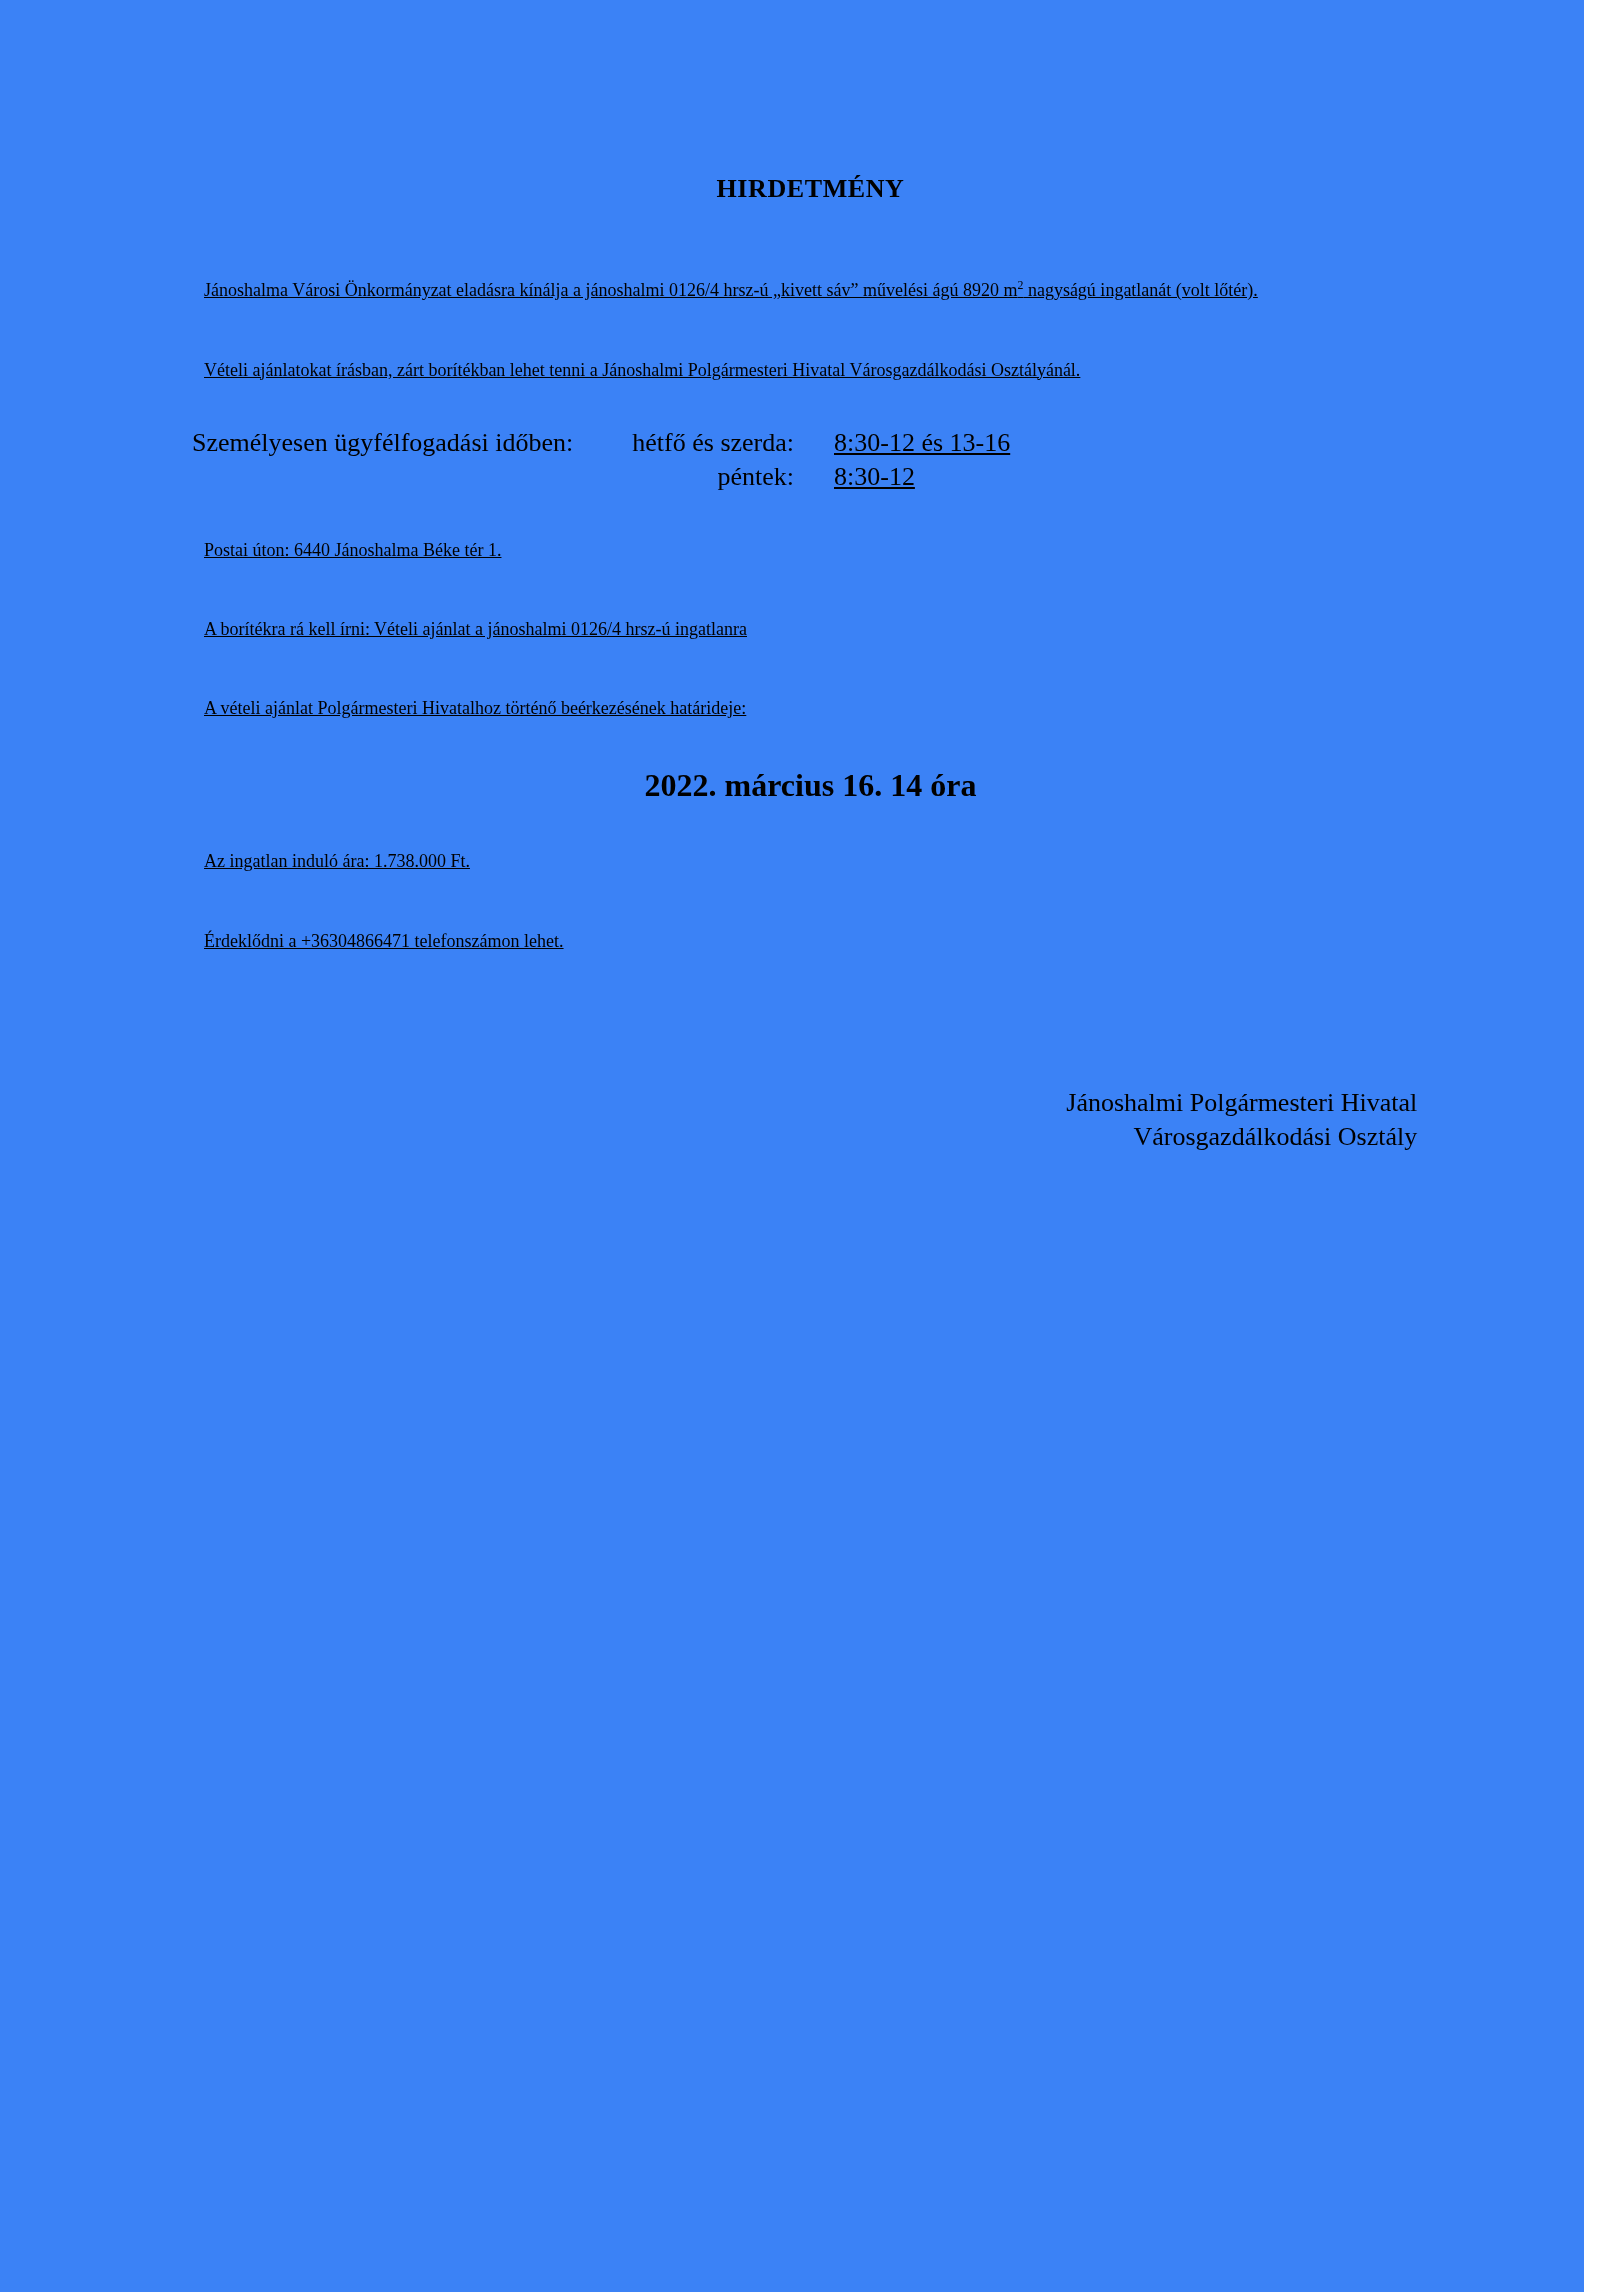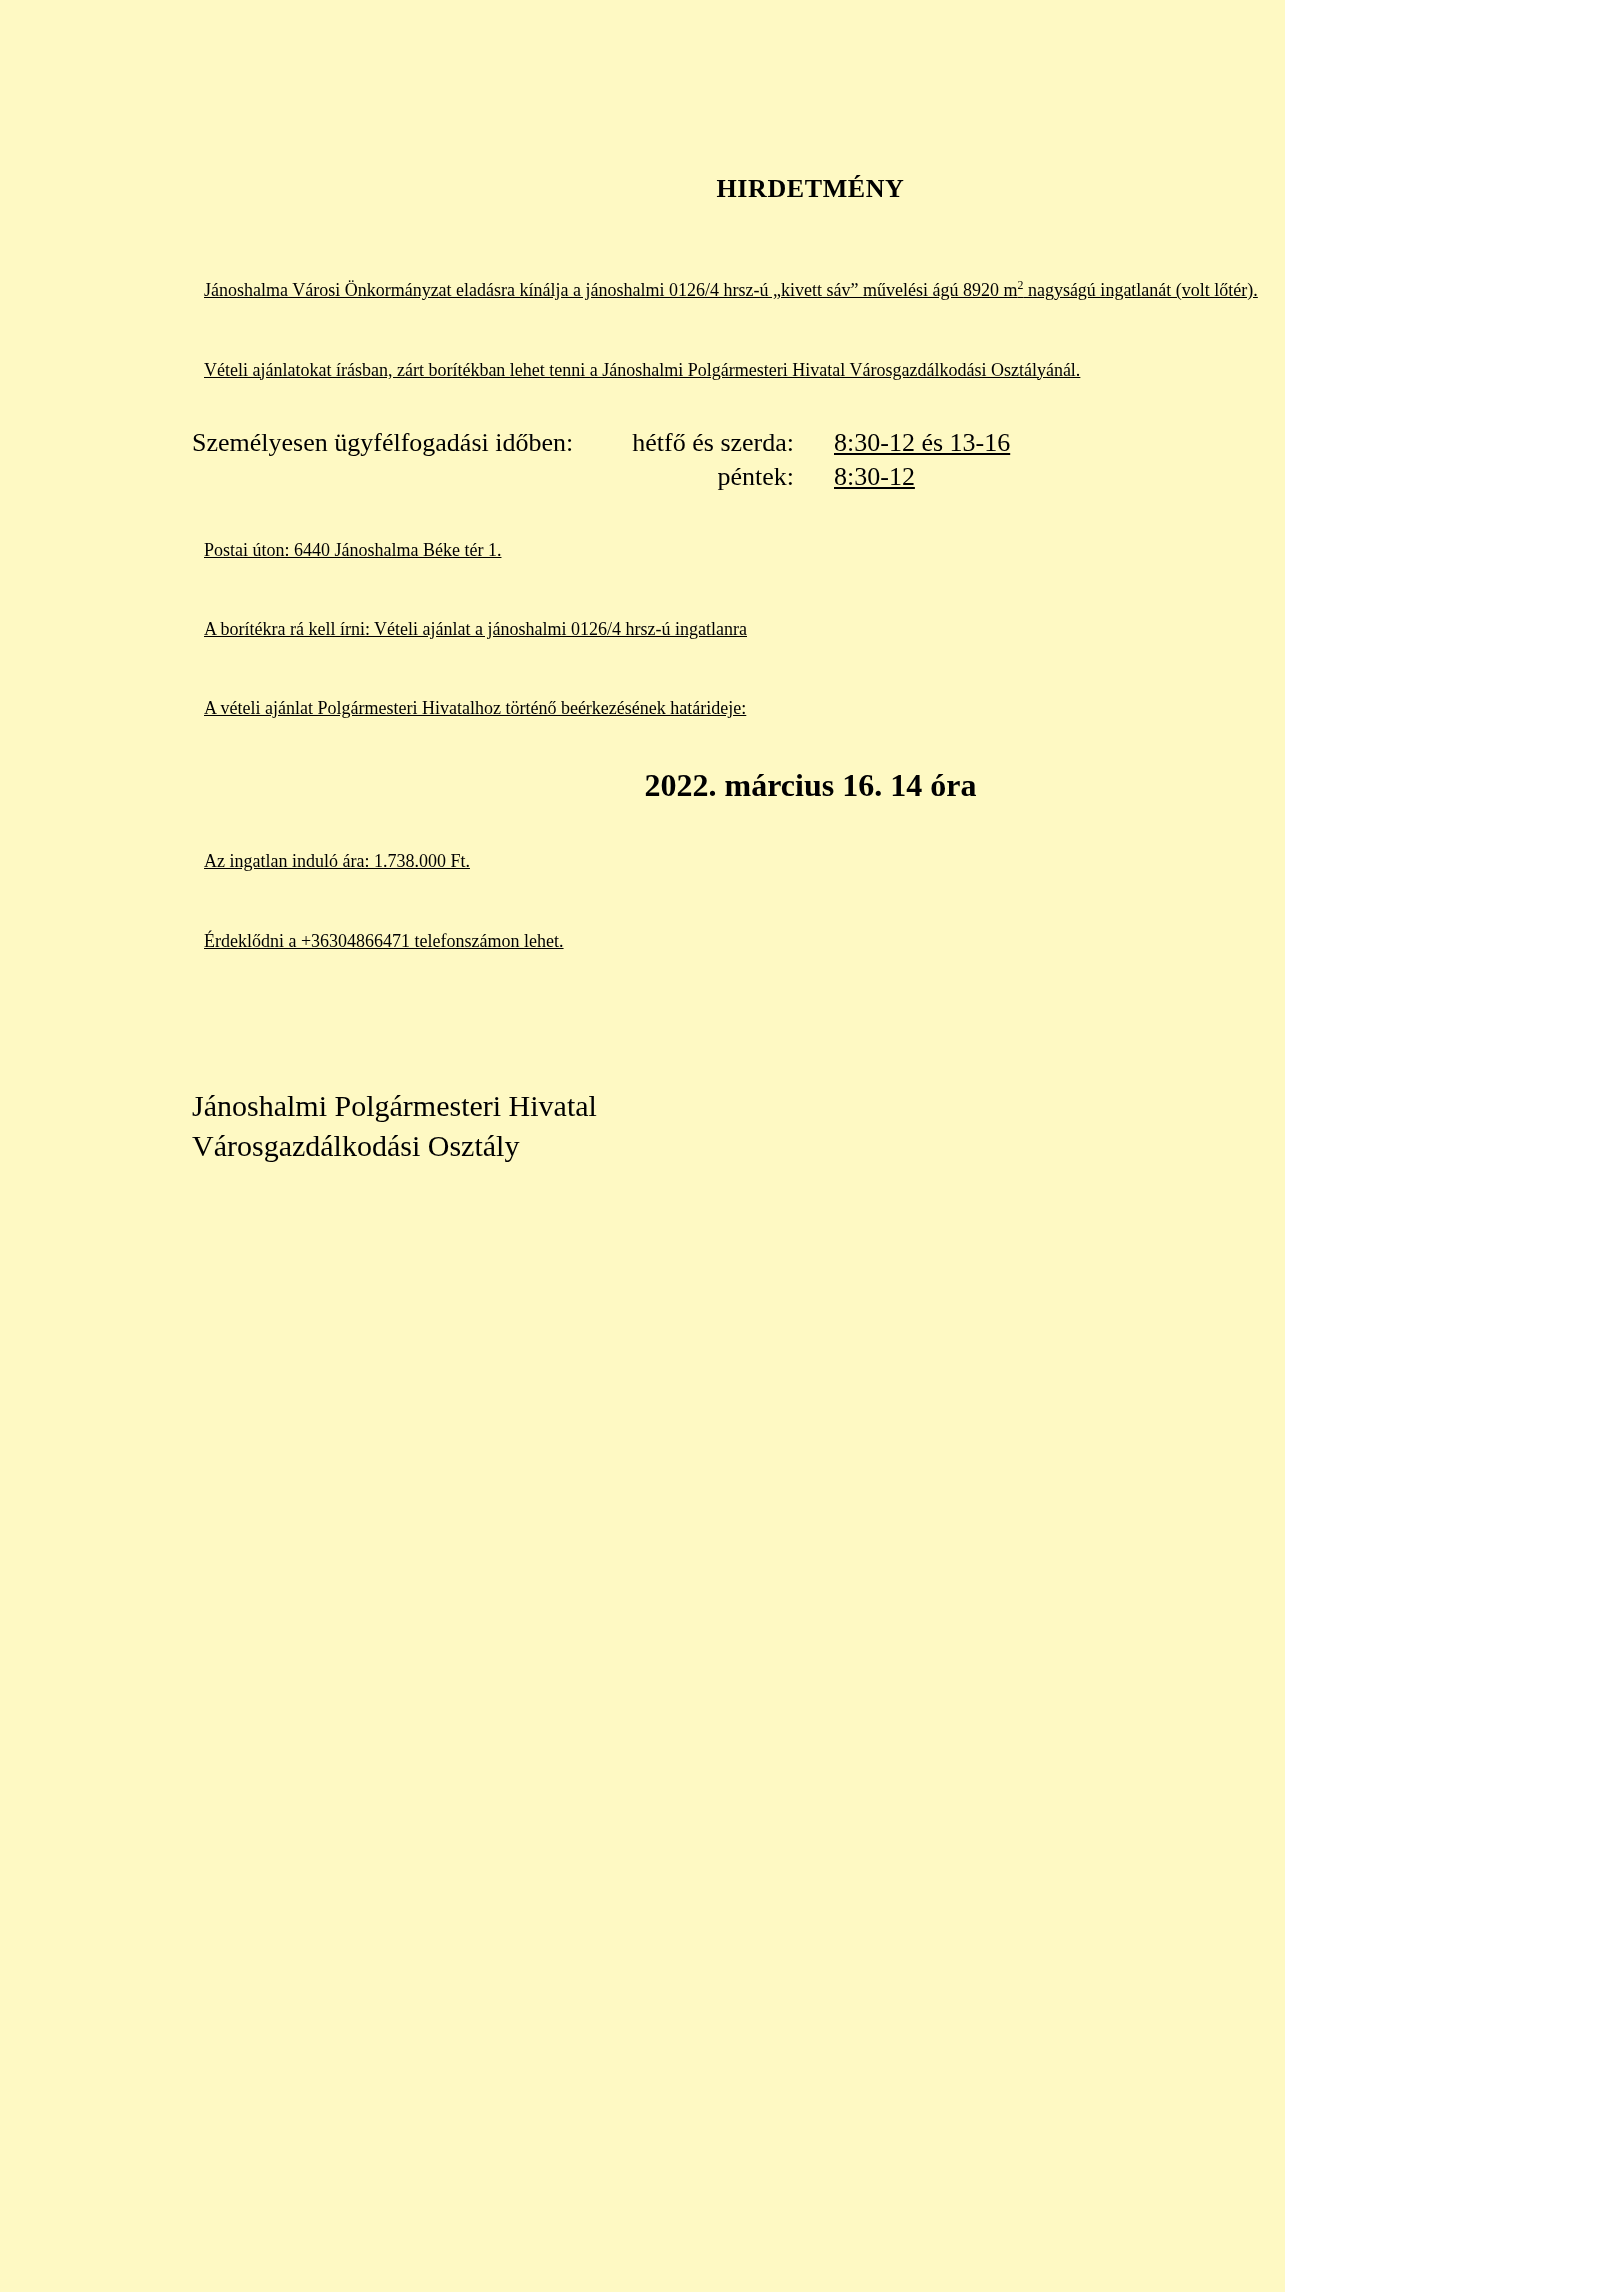--- a/index.html
+++ b/index.html
@@ -12,23 +12,23 @@
     height: 2293px;
     font-family: "Liberation Serif", serif;
     color: #000000;
     position: relative;
     overflow: hidden;
   }
   .page {
     position: absolute;
     top: 0;
     left: 0;
-    width: 1285px;
+    width: 1584px;
     height: 2293px;
-    background: #fef9c3;
+    background: #3b82f6;
   }
   .content {
     position: absolute;
     left: 192px;
     top: 173px;
     width: 1237px;
   }
   .doc-title {
     text-align: center;
     font-weight: bold;
@@ -80,22 +80,22 @@
   }
   .center-bold {
     text-align: center;
     font-weight: bold;
     font-size: 32px;
     line-height: 1.3;
     margin: 0;
   }
   .signature {
     margin-top: 133px;
-    text-align: left;
-    font-size: 30px;
+    text-align: right;
+    font-size: 26px;
     line-height: 1.32;
     padding-right: 11.8px;
   }
   .sig-line { display: block; }
 </style>
 </head>
 <body>
 
 <div class="page">
   <div class="content">

